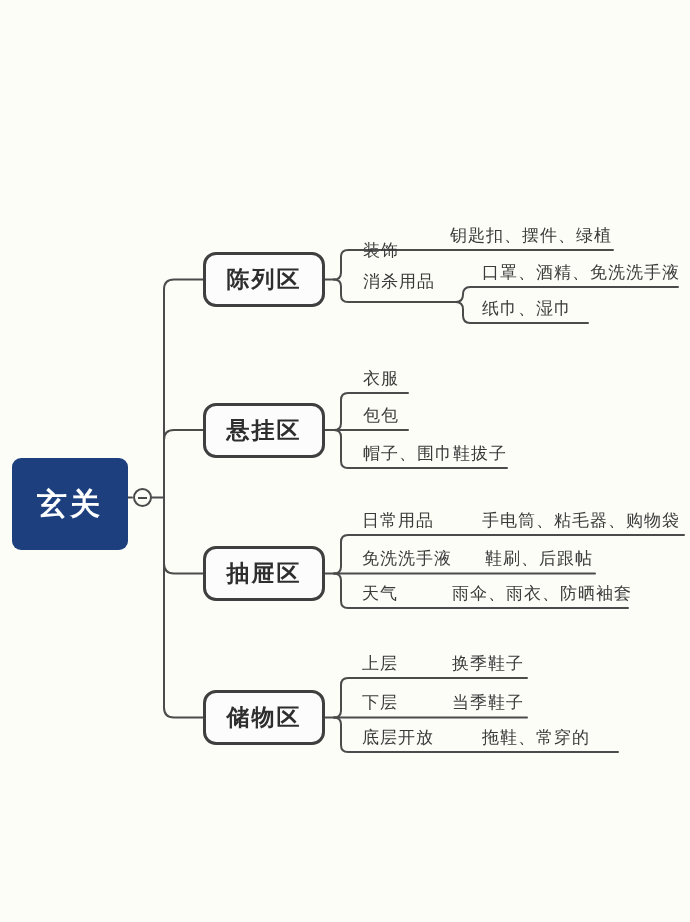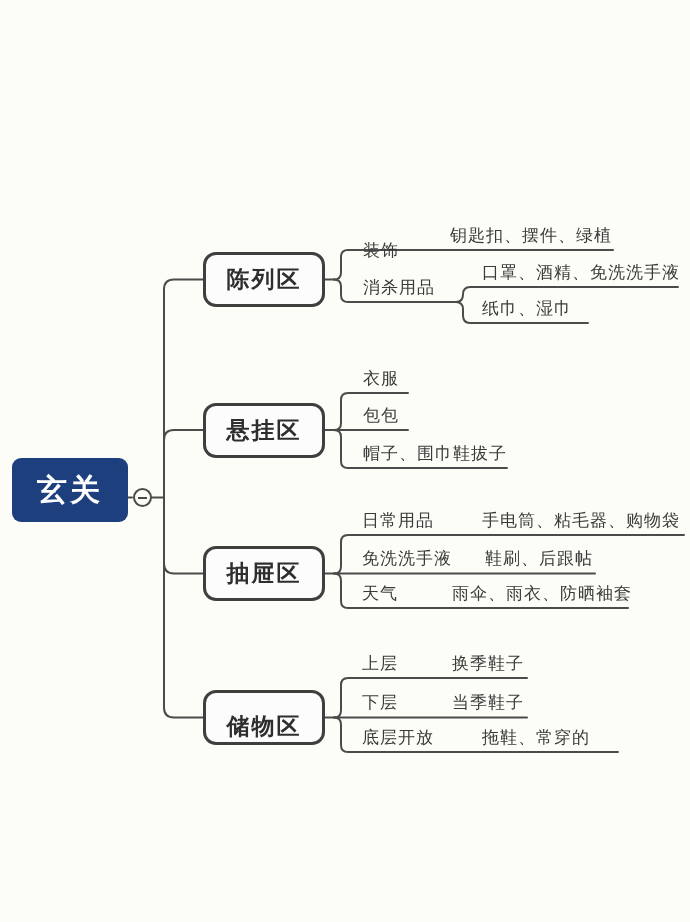--- a/index.html
+++ b/index.html
@@ -4,33 +4,33 @@
 <style>
   html,body{margin:0;padding:0;}
   body{font-family:"Liberation Sans","DejaVu Sans",sans-serif;background:#e8e8e8;}
   .stage{
     position:relative;width:690px;height:922px;margin:0 auto;
     background:#fdfdf8;overflow:hidden;
   }
   .wires{position:absolute;left:0;top:0;z-index:1;}
   .wires path{fill:none;stroke:#4b4b4b;stroke-width:2;stroke-linecap:round;}
   .root-node{
-    position:absolute;left:12px;top:458px;width:116px;height:64px;
+    position:absolute;left:12px;top:458px;width:116px;height:92px;
     background:#1e3f7e;border-radius:9px;z-index:2;
     display:flex;align-items:center;justify-content:center;
     color:#ffffff;font-size:30px;font-weight:bold;letter-spacing:3px;
   }
   .branch-node{
     position:absolute;left:203px;width:122px;height:55px;
     background:#fcfcfc;border:3px solid #3f3f3f;border-radius:13px;
     box-sizing:border-box;z-index:2;
     display:flex;align-items:center;justify-content:center;
     color:#2e2e2e;font-size:23px;font-weight:bold;letter-spacing:2px;
   }
-  .b1{top:252px;} .b2{top:403px;} .b3{top:546px;} .b4{top:690px;align-items:flex-end;}
+  .b1{top:252px;} .b2{top:403px;} .b3{top:546px;} .b4{top:690px;}
   .topic{
     position:absolute;z-index:2;white-space:nowrap;
     color:#3a3a3a;font-size:17px;line-height:21px;letter-spacing:1px;
   }
   .collapse{
     position:absolute;left:133px;top:488px;width:19px;height:19px;
     border:2px solid #4a4a4a;border-radius:50%;background:#fdfdf8;
     box-sizing:border-box;z-index:3;
   }
   .collapse::after{
@@ -84,21 +84,21 @@
   </div>
   <div class="branch-node b2">
     <span>悬挂区</span>
   </div>
   <div class="branch-node b4">
     <span>储物区</span>
   </div>
 
   <div class="topic" style="left:363px;top:240px">装饰</div>
   <div class="topic" style="left:450px;top:225px">钥匙扣、摆件、绿植</div>
-  <div class="topic" style="left:363px;top:277px">消杀用品</div>
+  <div class="topic" style="left:363px;top:271px">消杀用品</div>
   <div class="topic" style="left:482px;top:262px">口罩、酒精、免洗洗手液</div>
   <div class="topic" style="left:482px;top:298px">纸巾、湿巾</div>
 
   <div class="topic" style="left:363px;top:368px">衣服</div>
   <div class="topic" style="left:363px;top:405px">包包</div>
   <div class="topic" style="left:363px;top:443px">帽子、围巾鞋拔子</div>
 
   <div class="topic" style="left:362px;top:510px">日常用品</div>
   <div class="topic" style="left:482px;top:510px">手电筒、粘毛器、购物袋</div>
   <div class="topic" style="left:362px;top:548px">免洗洗手液</div>

